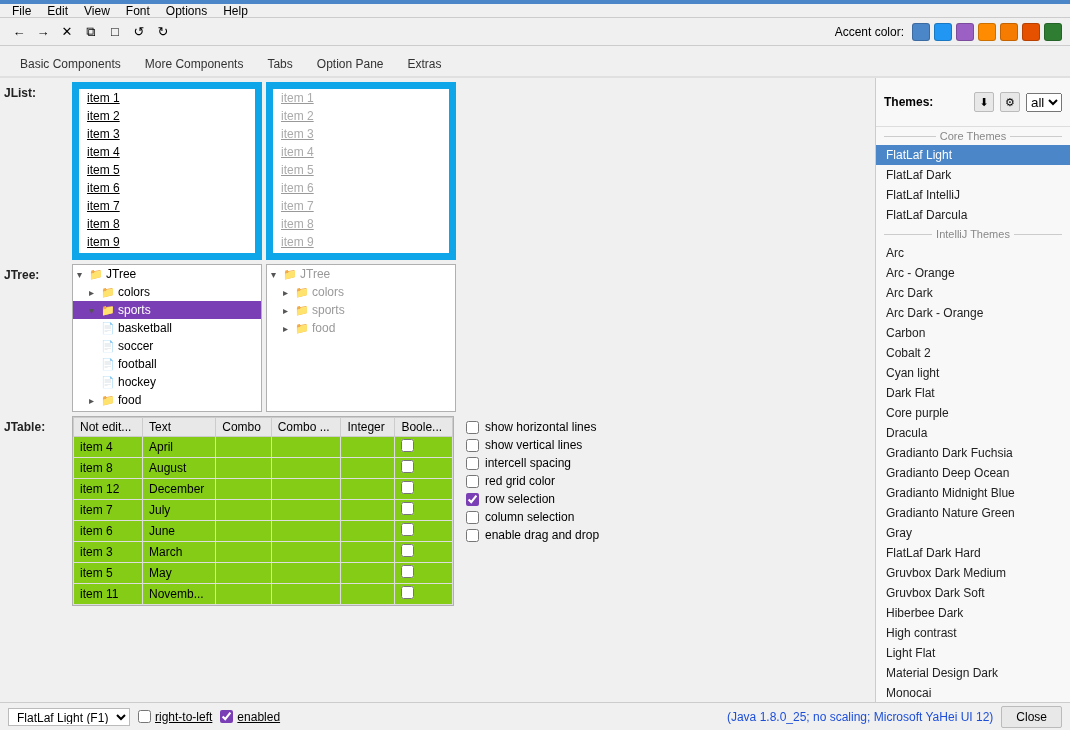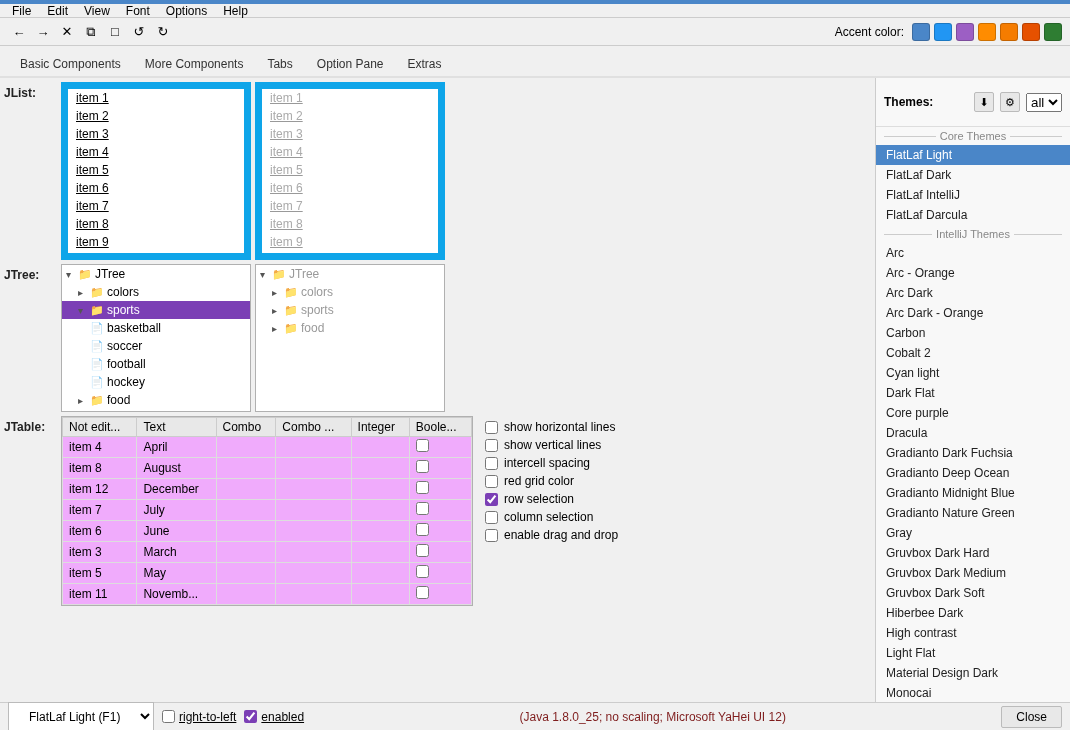--- a/index.html
+++ b/index.html
@@ -104,21 +104,21 @@
       overflow: hidden;
       display: flex;
       flex-direction: column;
       padding: 4px;
       gap: 4px;
     }
 
     
     .section-row {
       display: flex;
-      gap: 9px;
+      gap: 20px;
       align-items: flex-start;
     }
     .section-label {
       font-weight: bold;
       font-size: 12px;
       min-width: 48px;
       padding-top: 4px;
       color: #222;
     }
 
@@ -187,23 +187,23 @@
       color: #888;
     }
 
     
     #jtable-panel {
       display: flex;
       gap: 8px;
       flex: 1;
     }
     #jtable-box {
-      width: 412px;
+      width: 382px;
       border: 1px solid #b0b0b0;
-      background: #f0abfc;
+      background: #84cc16;
       overflow: auto;
     }
     table.jtable {
       border-collapse: collapse;
       width: 100%;
       font-size: 12px;
     }
     table.jtable th {
       background: #e8e8e8;
       border: 1px solid #ccc;
@@ -292,35 +292,35 @@
       display: flex;
       align-items: center;
       padding: 2px 8px;
       height: 28px;
       gap: 8px;
     }
     .status-select {
       border: 1px solid #bbb;
       font-size: 12px;
       background: white;
-      padding: 1px 16px;
-      height: 29px;
+      padding: 1px 4px;
+      height: 18px;
     }
     .status-checkbox-label {
       display: flex;
       align-items: center;
       gap: 4px;
       font-size: 12px;
       text-decoration: underline;
     }
     .status-info {
       flex: 1;
-      text-align: center;
-      font-size: 12px;
-      color: #7f1d1d;
+      text-align: right;
+      font-size: 12px;
+      color: #1d4ed8;
     }
     .close-btn {
       padding: 3px 14px;
       border: 1px solid #bbb;
       background: #e8e8e8;
       cursor: pointer;
       font-size: 12px;
       border-radius: 2px;
     }
 
@@ -615,21 +615,21 @@
         <div class="theme-item">Cobalt 2</div>
         <div class="theme-item">Cyan light</div>
         <div class="theme-item">Dark Flat</div>
         <div class="theme-item">Core purple</div>
         <div class="theme-item">Dracula</div>
         <div class="theme-item">Gradianto Dark Fuchsia</div>
         <div class="theme-item">Gradianto Deep Ocean</div>
         <div class="theme-item">Gradianto Midnight Blue</div>
         <div class="theme-item">Gradianto Nature Green</div>
         <div class="theme-item">Gray</div>
-        <div class="theme-item">Gruvbox Dark Hard</div>
+        <div class="theme-item">FlatLaf Dark Hard</div>
         <div class="theme-item">Gruvbox Dark Medium</div>
         <div class="theme-item">Gruvbox Dark Soft</div>
         <div class="theme-item">Hiberbee Dark</div>
         <div class="theme-item">High contrast</div>
         <div class="theme-item">Light Flat</div>
         <div class="theme-item">Material Design Dark</div>
         <div class="theme-item">Monocai</div>
         <div class="theme-item">Nord</div>
       </div>
   </div>

